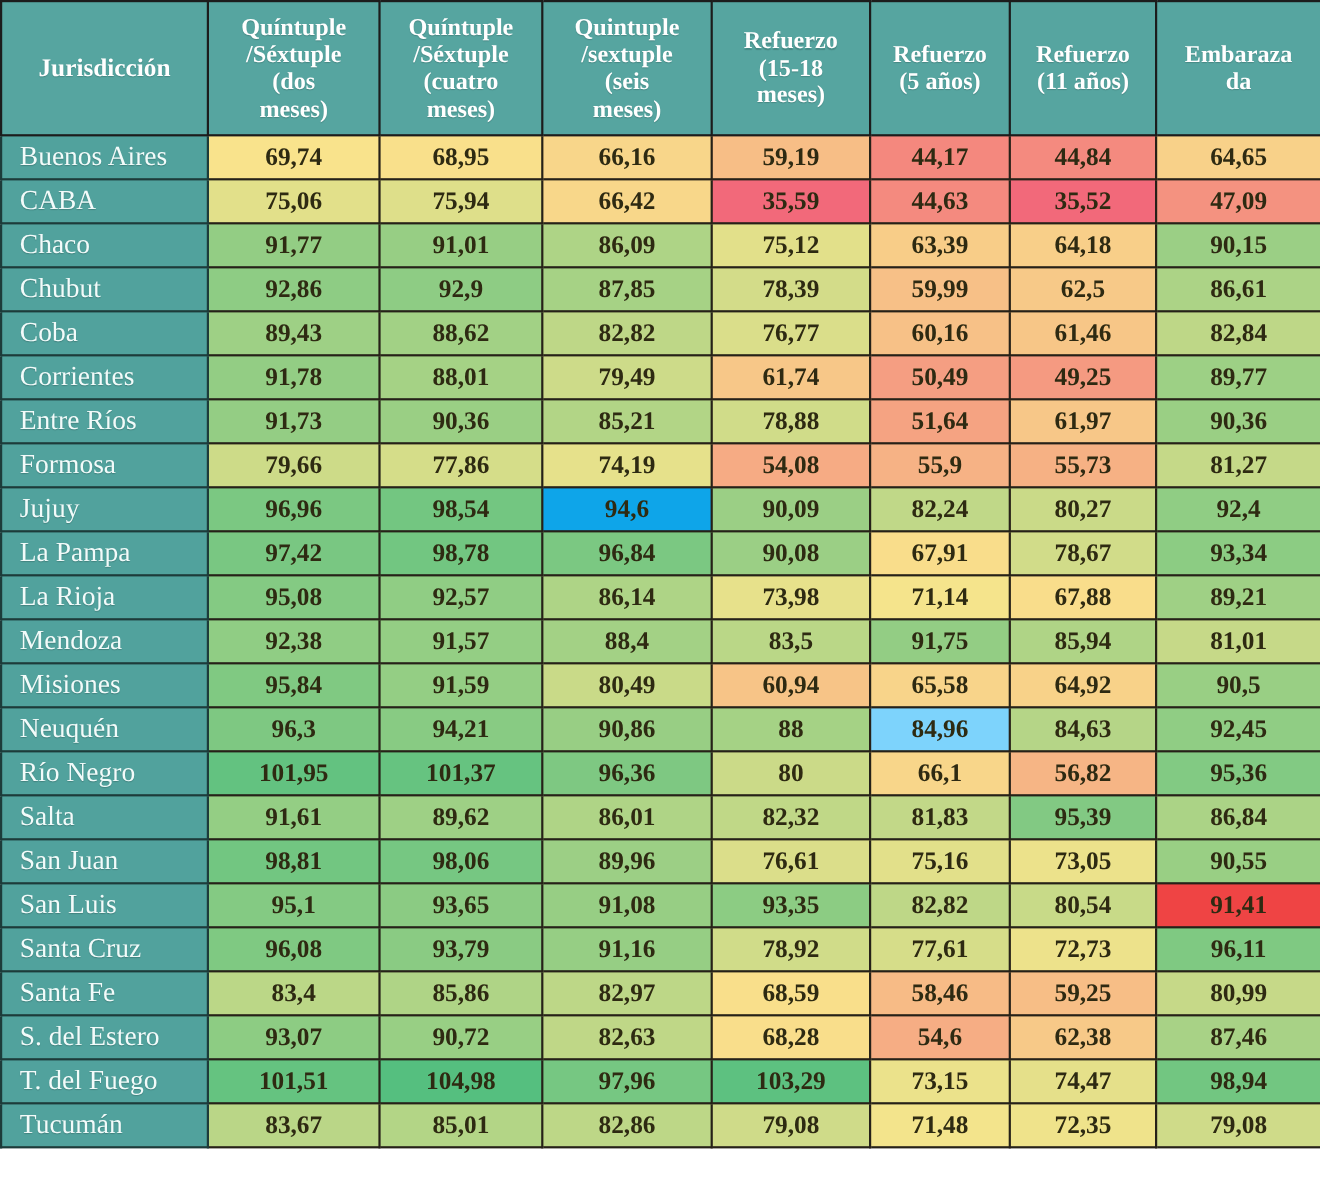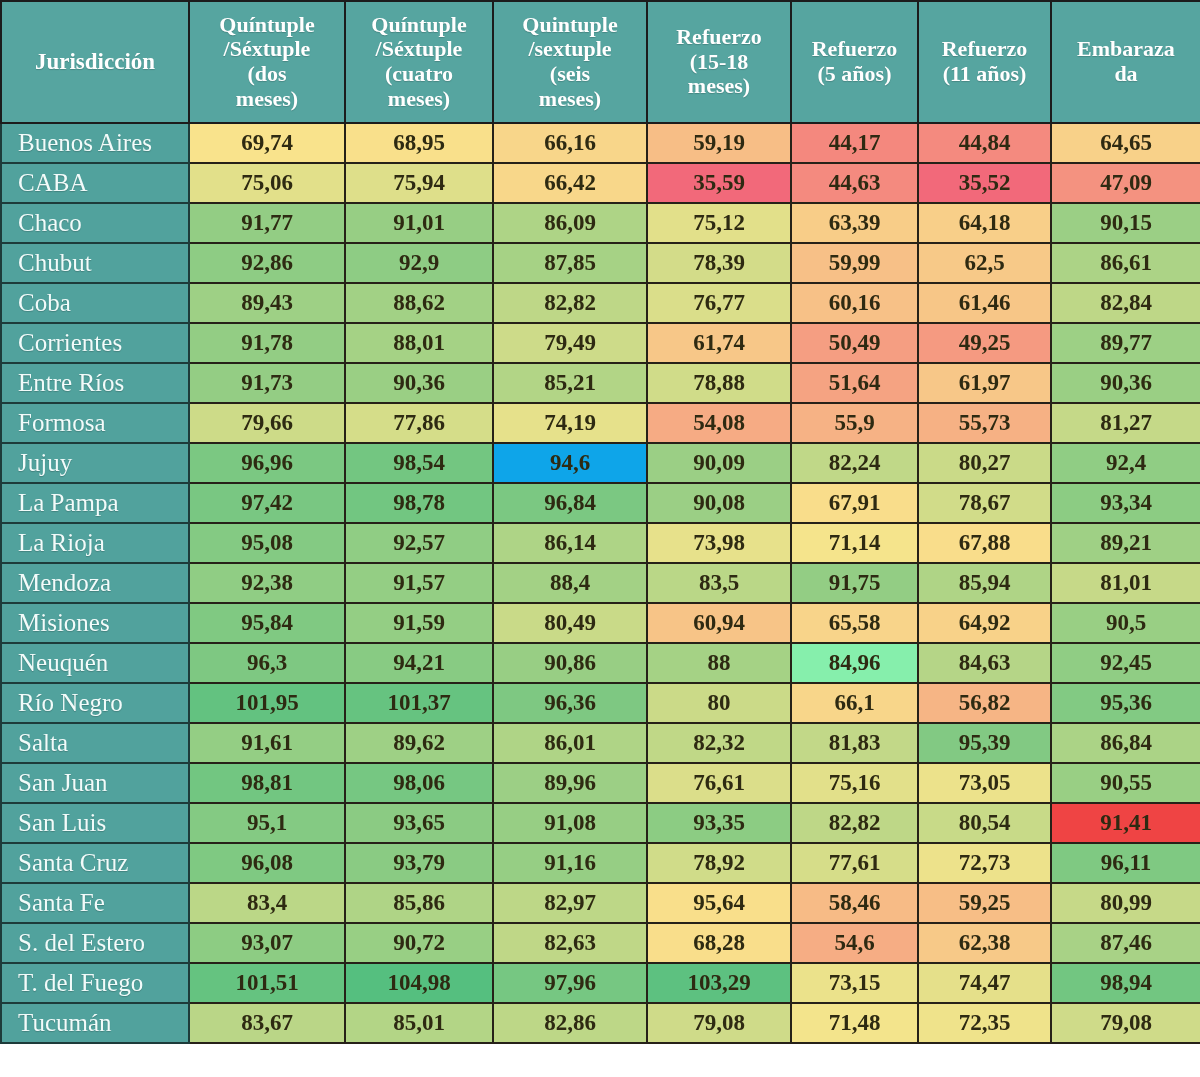--- a/index.html
+++ b/index.html
@@ -225,21 +225,21 @@
         <td class="value-cell" style="background-color: rgb(248, 212, 138);">65,58</td>
         <td class="value-cell" style="background-color: rgb(248, 210, 137);">64,92</td>
         <td class="value-cell" style="background-color: rgb(153, 207, 132);">90,5</td>
       </tr>
       <tr>
         <td class="juris-cell">Neuquén</td>
         <td class="value-cell" style="background-color: rgb(126, 200, 130);">96,3</td>
         <td class="value-cell" style="background-color: rgb(136, 203, 131);">94,21</td>
         <td class="value-cell" style="background-color: rgb(152, 206, 132);">90,86</td>
         <td class="value-cell" style="background-color: rgb(165, 210, 133);">88</td>
-        <td class="value-cell" style="background-color: #86efac;">84,96</td>
+        <td class="value-cell" style="background-color: #7dd3fc;">84,96</td>
         <td class="value-cell" style="background-color: rgb(181, 213, 135);">84,63</td>
         <td class="value-cell" style="background-color: rgb(144, 205, 132);">92,45</td>
       </tr>
       <tr>
         <td class="juris-cell">Río Negro</td>
         <td class="value-cell" style="background-color: rgb(99, 194, 128);">101,95</td>
         <td class="value-cell" style="background-color: rgb(102, 195, 128);">101,37</td>
         <td class="value-cell" style="background-color: rgb(126, 200, 130);">96,36</td>
         <td class="value-cell" style="background-color: rgb(203, 218, 136);">80</td>
         <td class="value-cell" style="background-color: rgb(248, 214, 138);">66,1</td>
@@ -284,21 +284,21 @@
         <td class="value-cell" style="background-color: rgb(208, 220, 137);">78,92</td>
         <td class="value-cell" style="background-color: rgb(214, 221, 137);">77,61</td>
         <td class="value-cell" style="background-color: rgb(237, 226, 139);">72,73</td>
         <td class="value-cell" style="background-color: rgb(127, 201, 130);">96,11</td>
       </tr>
       <tr>
         <td class="juris-cell">Santa Fe</td>
         <td class="value-cell" style="background-color: rgb(187, 215, 135);">83,4</td>
         <td class="value-cell" style="background-color: rgb(175, 212, 134);">85,86</td>
         <td class="value-cell" style="background-color: rgb(189, 215, 135);">82,97</td>
-        <td class="value-cell" style="background-color: rgb(249, 223, 139);">95,64</td>
+        <td class="value-cell" style="background-color: rgb(249, 223, 139);">68,59</td>
         <td class="value-cell" style="background-color: rgb(247, 187, 134);">58,46</td>
         <td class="value-cell" style="background-color: rgb(247, 190, 134);">59,25</td>
         <td class="value-cell" style="background-color: rgb(198, 217, 136);">80,99</td>
       </tr>
       <tr>
         <td class="juris-cell">S. del Estero</td>
         <td class="value-cell" style="background-color: rgb(141, 204, 131);">93,07</td>
         <td class="value-cell" style="background-color: rgb(152, 207, 132);">90,72</td>
         <td class="value-cell" style="background-color: rgb(191, 215, 135);">82,63</td>
         <td class="value-cell" style="background-color: rgb(249, 222, 139);">68,28</td>

